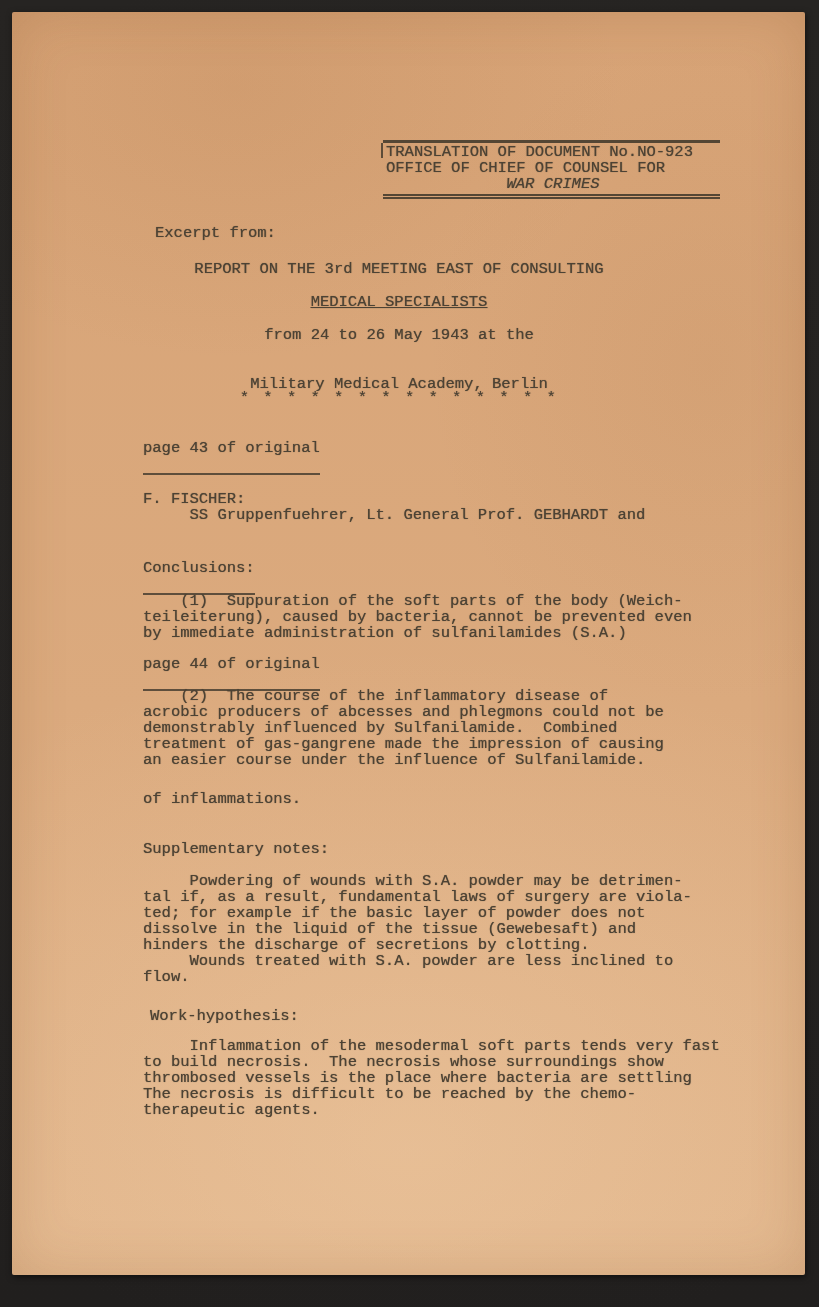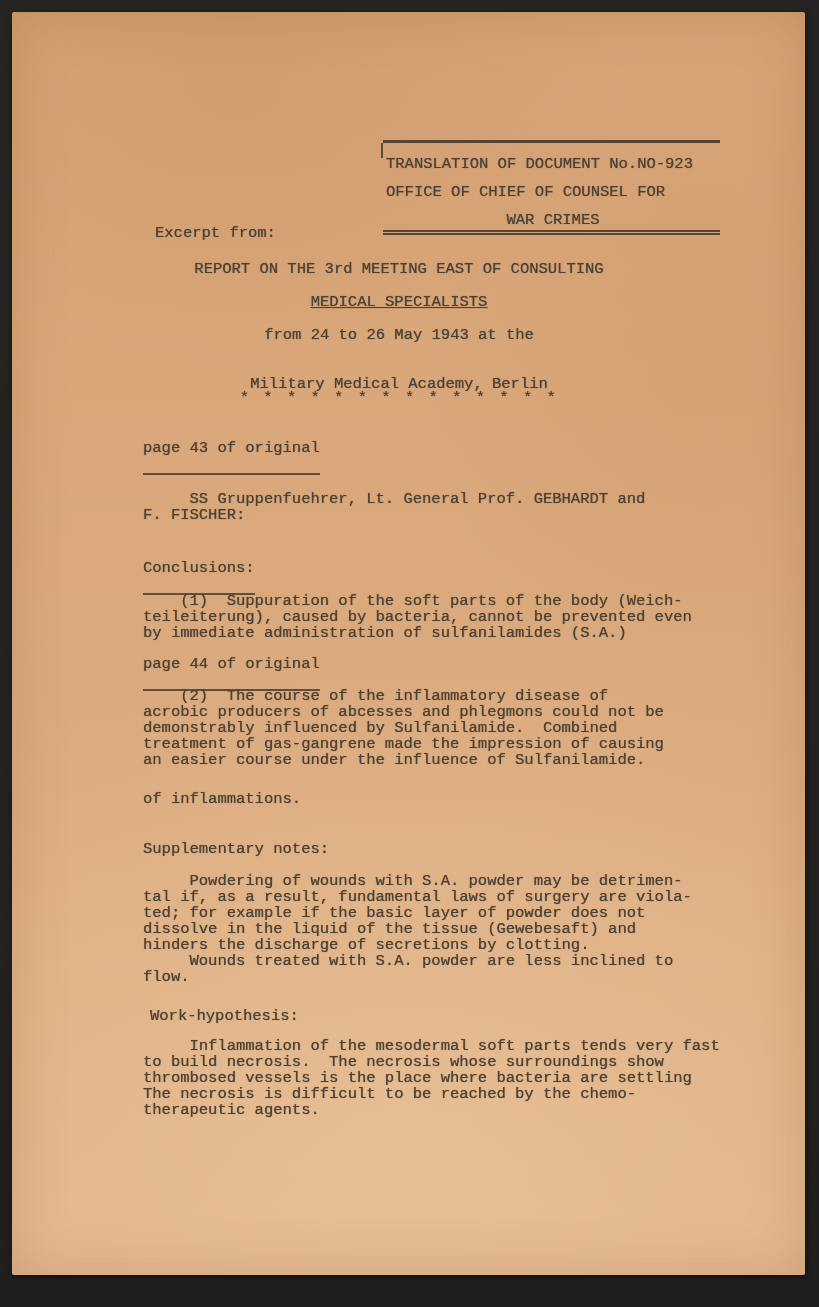--- a/index.html
+++ b/index.html
@@ -48,22 +48,22 @@
     border-bottom: 5px double rgba(70,60,46,0.9);
     padding: 1px 0 2px 3px;
   }
   .stamp::before {
     content: "";
     position: absolute;
     left: -2px; top: 0;
     width: 2px; height: 15px;
     background: rgba(70,60,46,0.85);
   }
-  .stamp-line { white-space: pre; margin-top: 12px; }
-  .stamp-line.center { text-align: center; }
+  .stamp-line { white-space: pre; }
+  .stamp-line.center { text-align: center; font-style: italic; }
   .title-line {
     position: absolute;
     left: 117px; width: 540px;
     text-align: center;
     white-space: pre;
   }
   .stars { letter-spacing: 2.5px; }
 </style>
 </head>
 <body>
@@ -80,21 +80,21 @@
     <div class="block" style="left:143px; top:213px;">Excerpt from:</div>
 
     <div class="title-line" style="top:249px;">REPORT ON THE 3rd MEETING EAST OF CONSULTING</div>
     <div class="title-line" style="top:282px;text-decoration:underline;">MEDICAL SPECIALISTS</div>
     <div class="title-line" style="top:315px;">from 24 to 26 May 1943 at the</div>
     <div class="title-line" style="top:364px;">Military Medical Academy, Berlin</div>
     <div class="title-line stars" style="top:378px;">* * * * * * * * * * * * * *</div>
 
     <div class="block underlined" style="left:131px; top:428px;">page 43 of original</div>
 
-    <div class="block para" style="left:131px; top:479px;"><div class="tline">     SS Gruppenfuehrer, Lt. General Prof. GEBHARDT and</div><div class="tline">F. FISCHER:</div></div>
+    <div class="block para" style="left:131px; top:479px;"><div class="tline">F. FISCHER:</div><div class="tline">     SS Gruppenfuehrer, Lt. General Prof. GEBHARDT and</div></div>
 
     <div class="block underlined" style="left:131px; top:548px;">Conclusions:</div>
 
     <div class="block para" style="left:131px; top:581px;"><div class="tline">    (1)  Suppuration of the soft parts of the body (Weich-</div><div class="tline">teileiterung), caused by bacteria, cannot be prevented even</div><div class="tline">by immediate administration of sulfanilamides (S.A.)</div></div>
 
     <div class="block underlined" style="left:131px; top:644px;">page 44 of original</div>
 
     <div class="block para" style="left:131px; top:676px;"><div class="tline">    (2)  The course of the inflammatory disease of</div><div class="tline">acrobic producers of abcesses and phlegmons could not be</div><div class="tline">demonstrably influenced by Sulfanilamide.  Combined</div><div class="tline">treatment of gas-gangrene made the impression of causing</div><div class="tline">an easier course under the influence of Sulfanilamide.</div></div>
 
     <div class="block para" style="left:131px; top:779px;"><div class="tline">of inflammations.</div></div>

